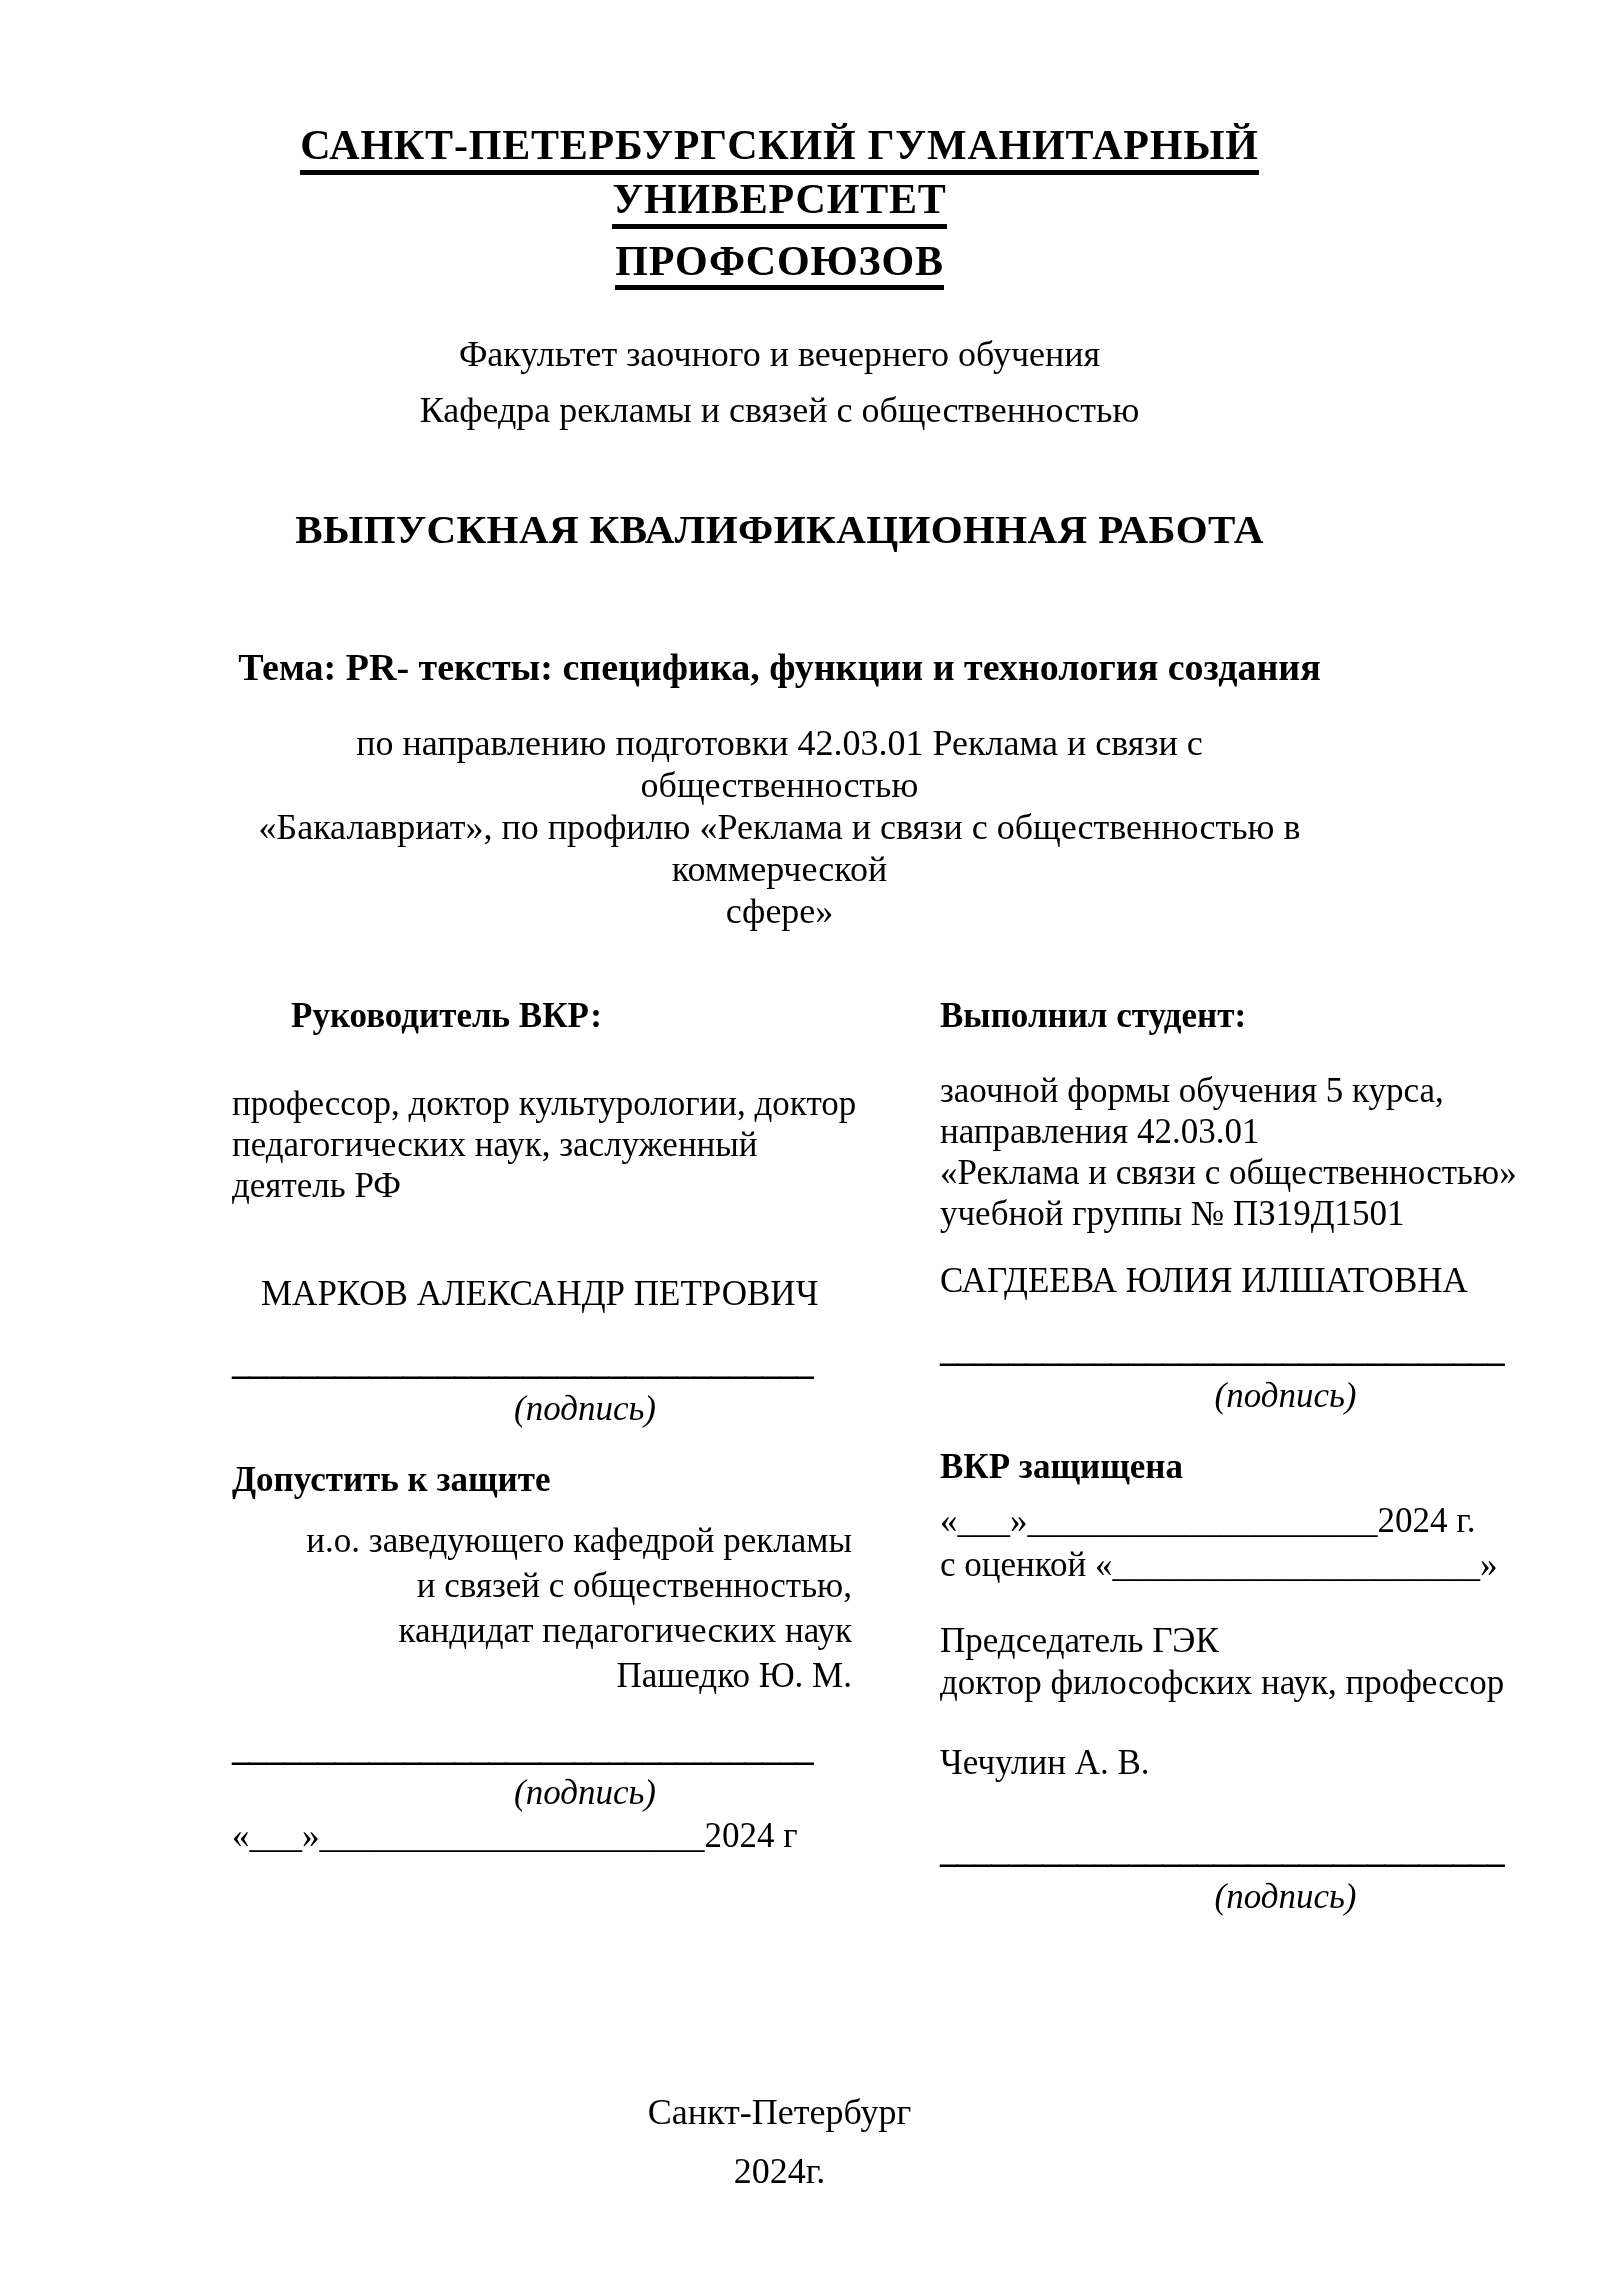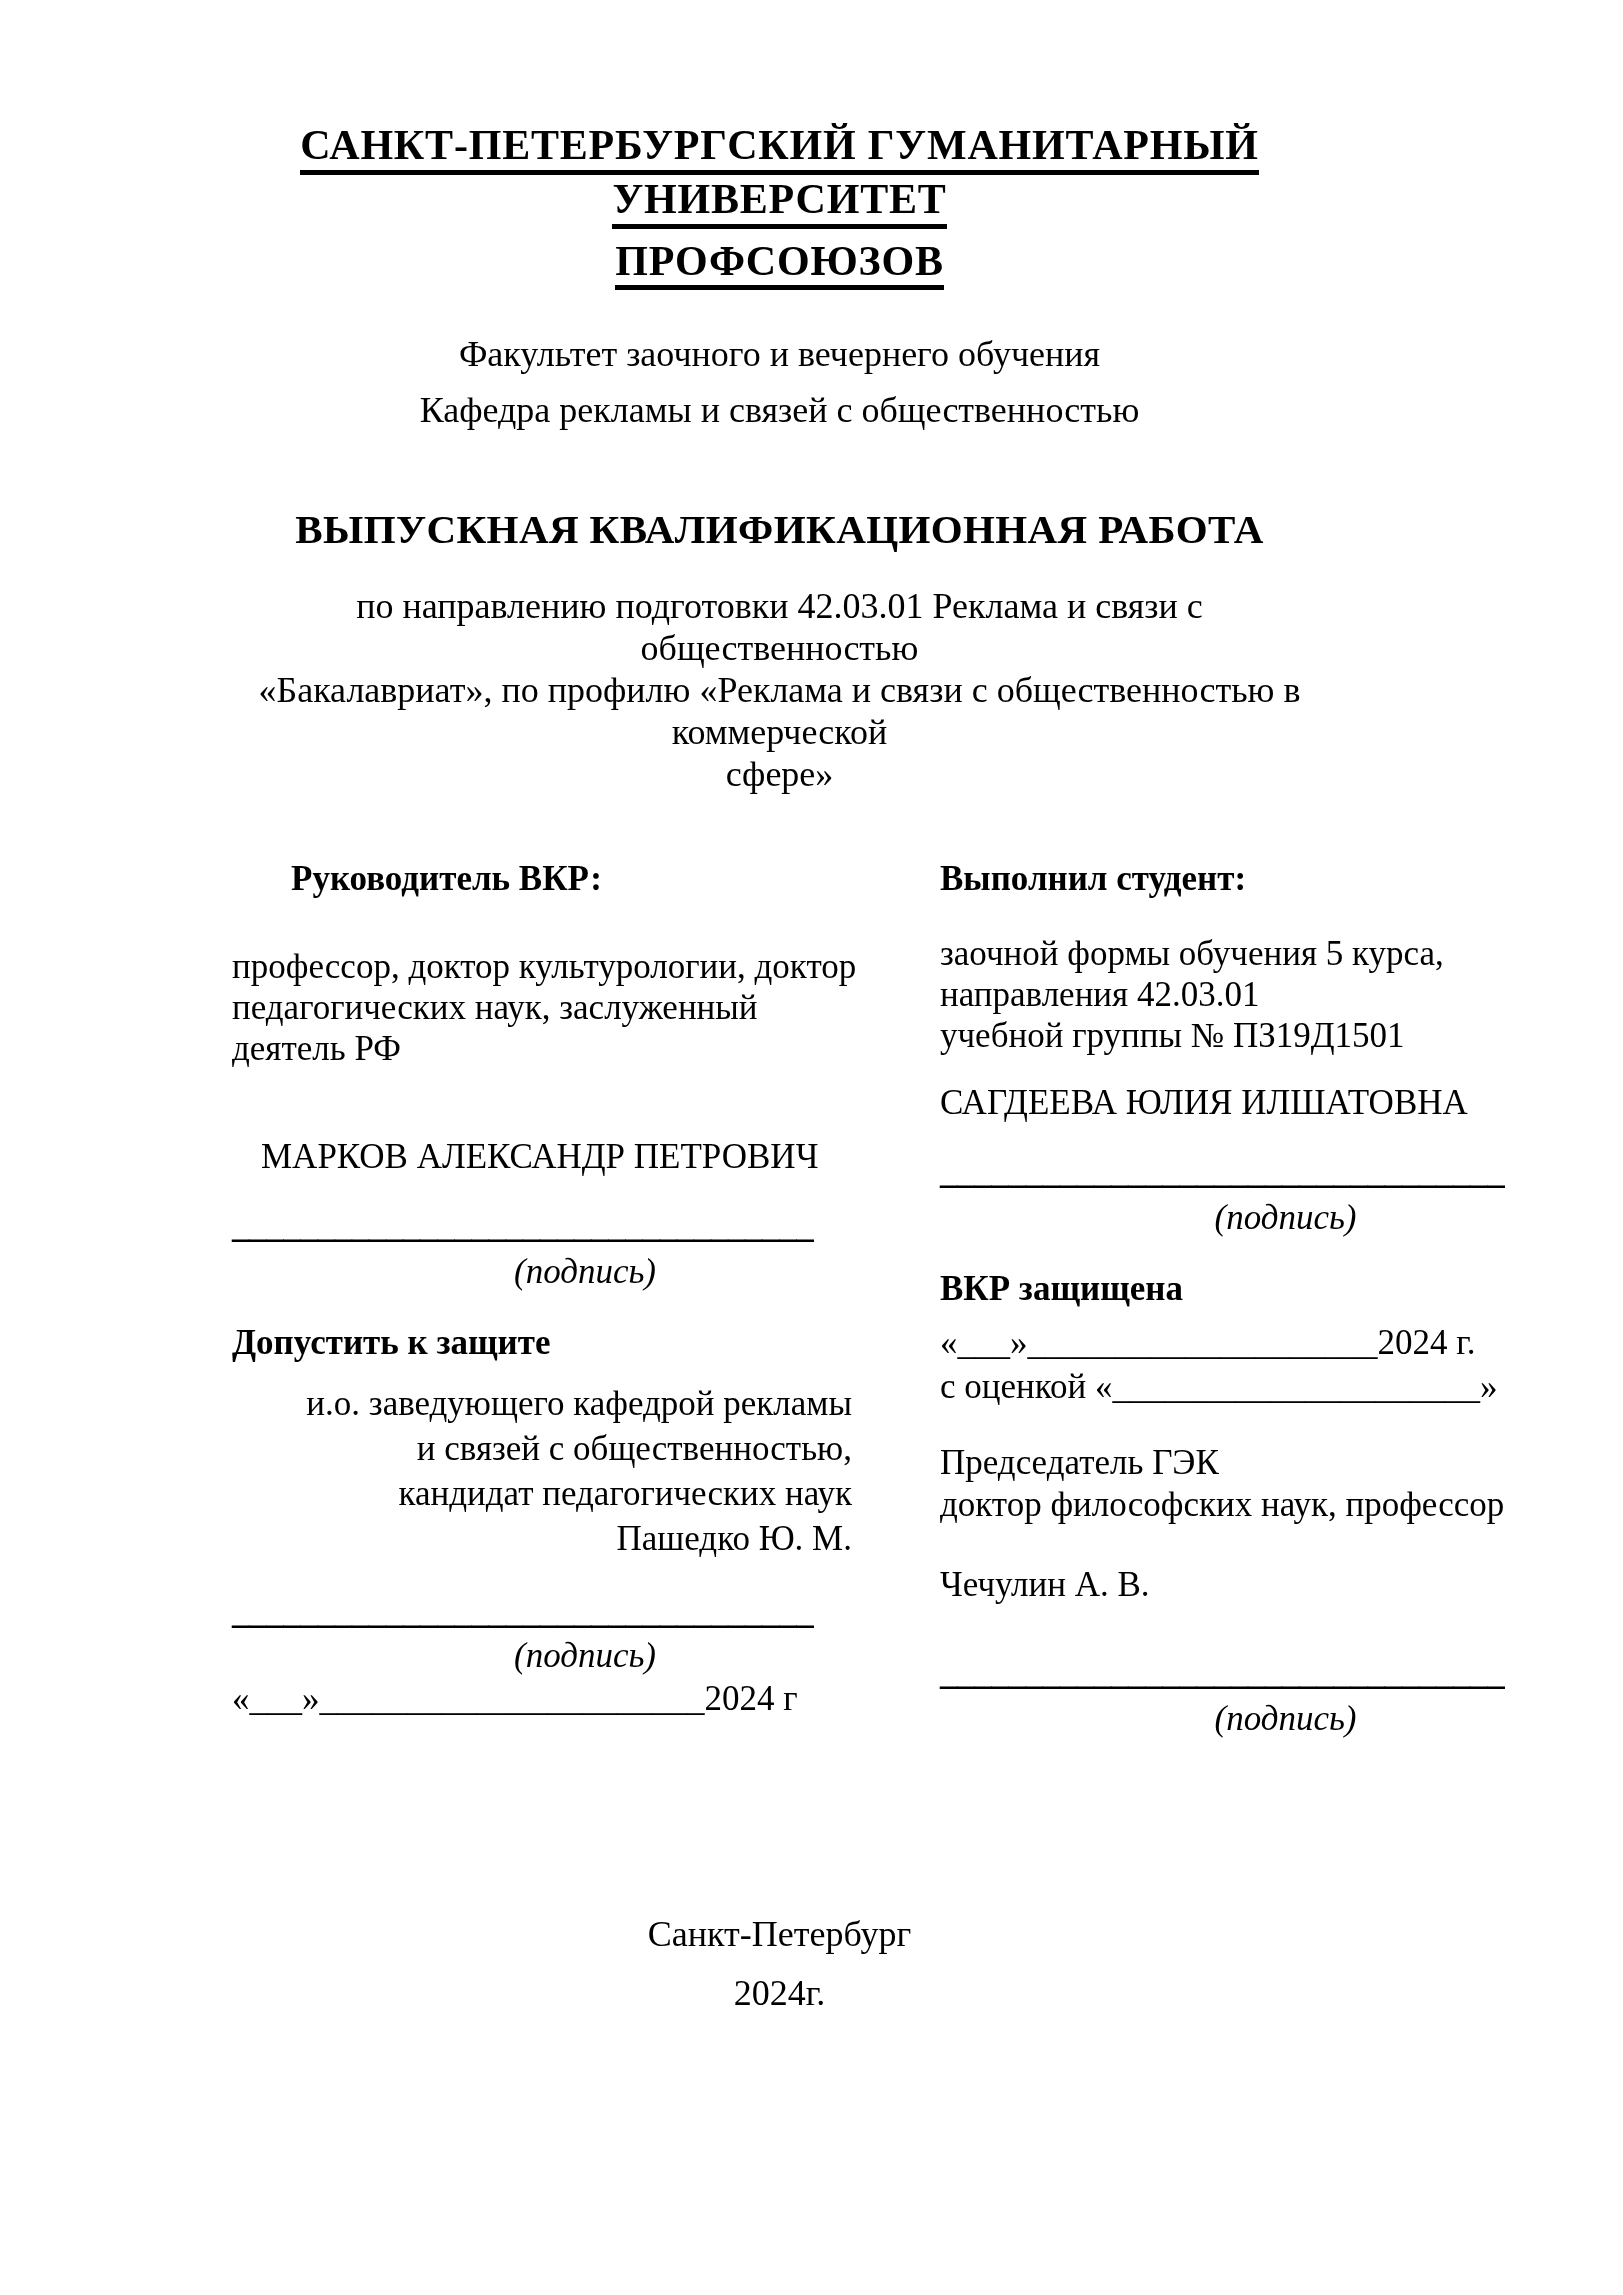--- a/index.html
+++ b/index.html
@@ -62,20 +62,21 @@
   </div>
   <div class="center uni-line uni-line2">
     <span class="u">ПРОФСОЮЗОВ</span>
   </div>
 
   <div class="center faculty">Факультет заочного и вечернего обучения</div>
   <div class="center department">Кафедра рекламы и связей с общественностью</div>
 
   <div class="center work-type">ВЫПУСКНАЯ КВАЛИФИКАЦИОННАЯ РАБОТА</div>
 
+  <div class="center theme">Тема: PR- тексты: специфика, функции и технология создания</div>
 
   <div class="center subtitle">
     <div>по направлению подготовки 42.03.01 Реклама и связи с общественностью</div>
     <div>«Бакалавриат», по профилю «Реклама и связи с общественностью в коммерческой</div>
     <div>сфере»</div>
   </div>
 
   <div class="columns">
 
     <div>
@@ -98,20 +99,21 @@
       <div class="line sig2-left">__________________________________</div>
       <div class="caption cap2-left">(подпись)</div>
       <div class="line date-left">«___»______________________2024 г</div>
     </div>
 
     <div>
       <div class="line bold">Выполнил студент:</div>
       <div class="stu-desc">
         <div class="line">заочной формы обучения 5 курса,</div>
         <div class="line">направления 42.03.01</div>
+        <div class="line">«Реклама и связи с общественностью»</div>
         <div class="line">учебной группы № ПЗ19Д1501</div>
       </div>
       <div class="line stu-name">САГДЕЕВА ЮЛИЯ ИЛШАТОВНА</div>
       <div class="line sig">_________________________________</div>
       <div class="caption">(подпись)</div>
       <div class="line bold def-head">ВКР защищена</div>
       <div class="line def-date">«___»____________________2024 г.</div>
       <div class="line grade">с оценкой «_____________________»</div>
       <div class="line chair">Председатель ГЭК</div>
       <div class="line chair2">доктор философских наук, профессор</div>

